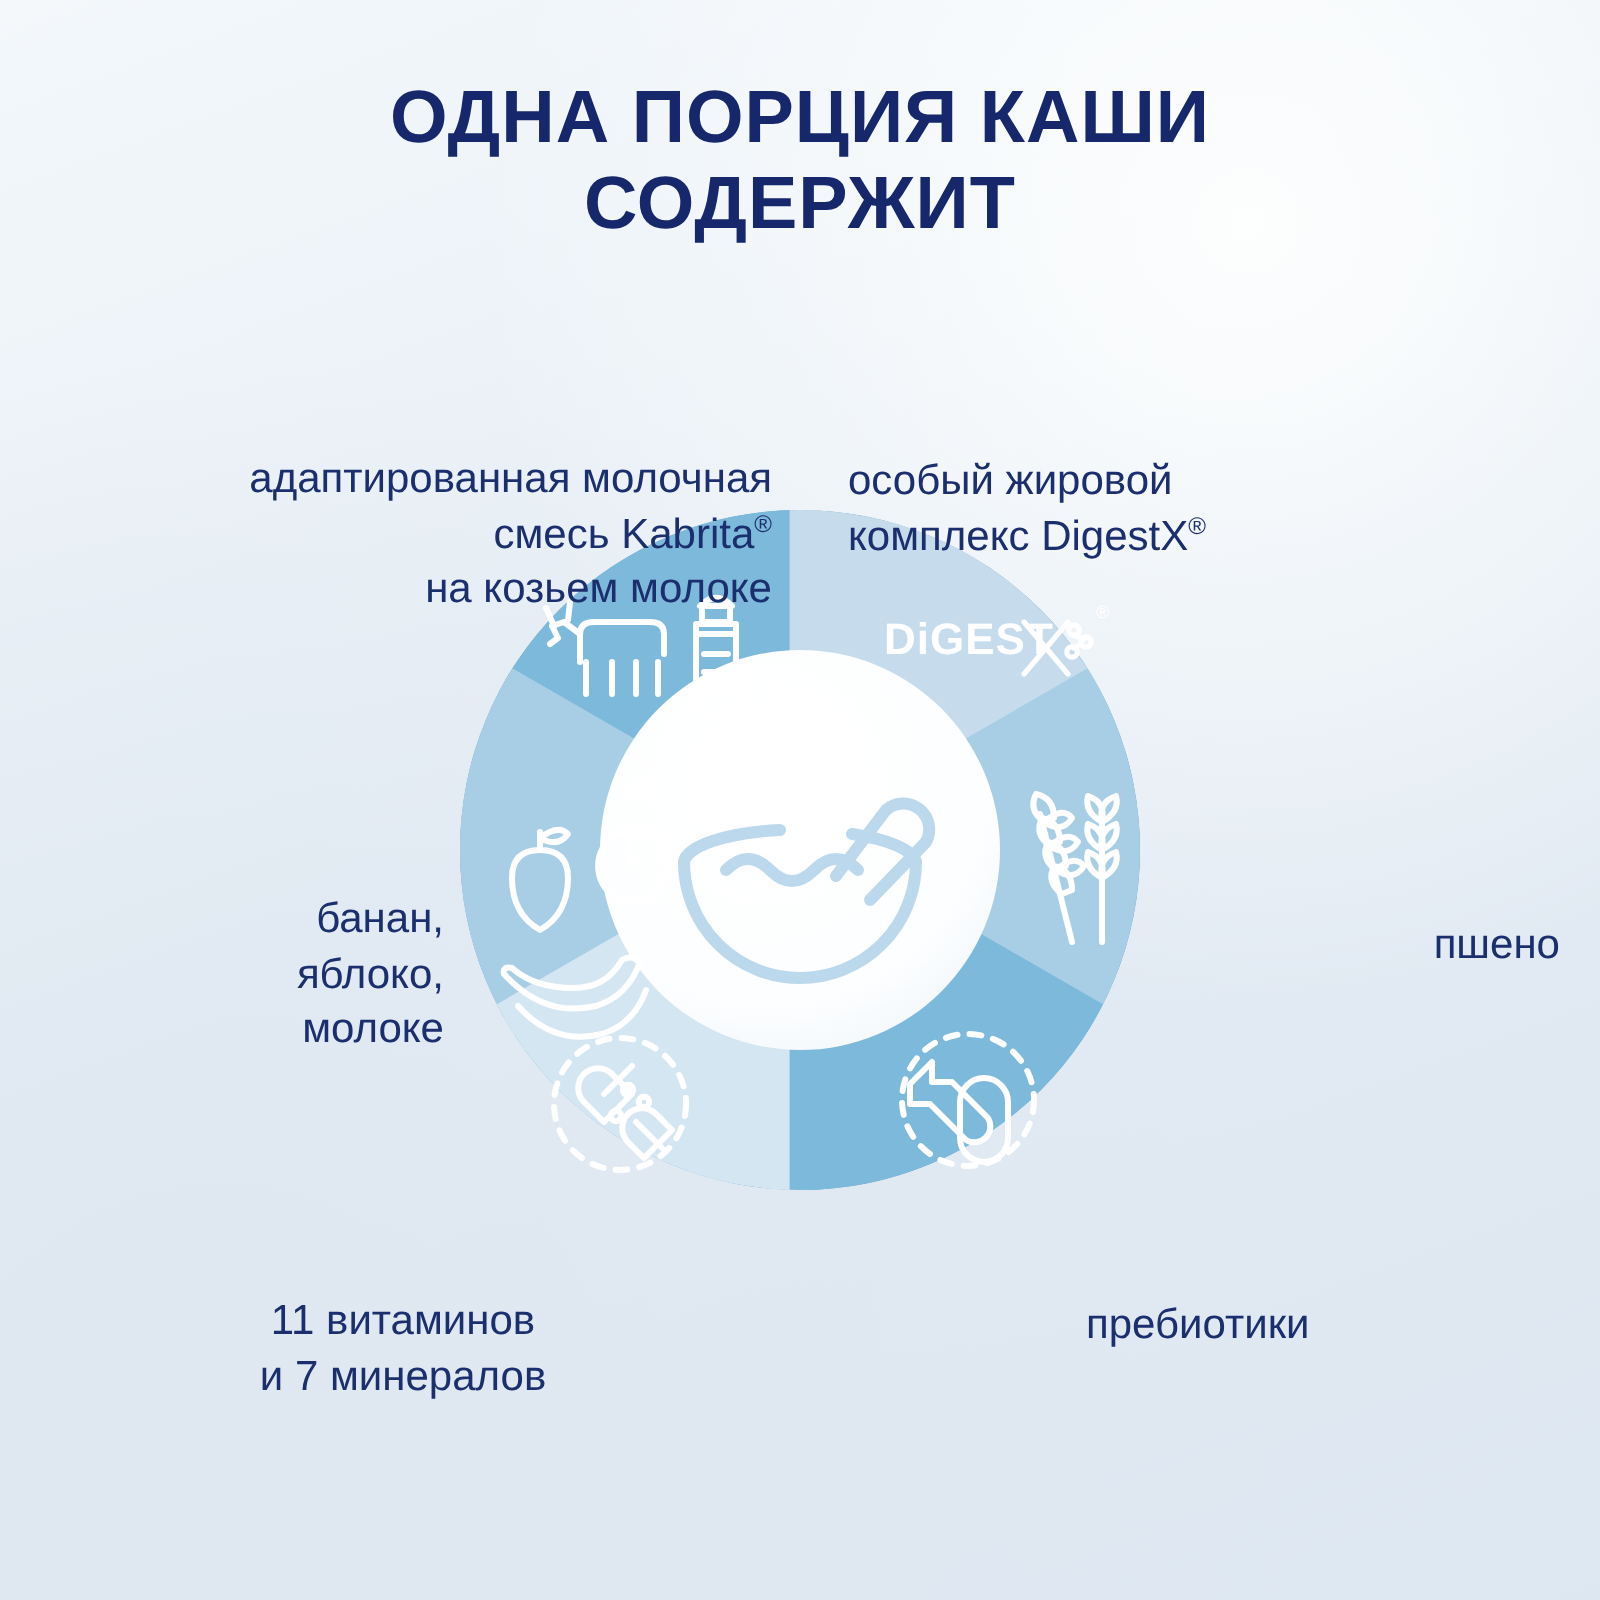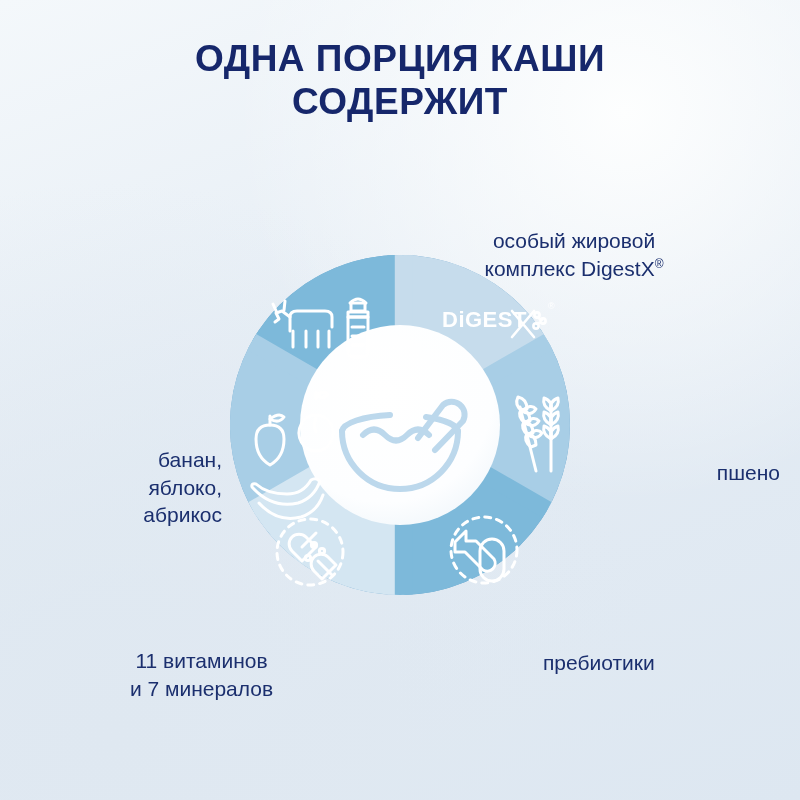--- a/index.html
+++ b/index.html
@@ -39,21 +39,21 @@
   
   .lbl{
     position:absolute;
     color:#1b2f6e;
     font-size:21px;
     line-height:1.3;
     white-space:pre-line;
   }
   .lbl .sup{font-size:12px;vertical-align:super;line-height:0;}
   .lbl-milk   {left:14px;  top:199px; width:372px; text-align:right;}
-  .lbl-digest {left:424px; top:200px; width:300px; text-align:center;}
+  .lbl-digest {left:424px; top:200px; width:300px; text-align:left;}
   .lbl-fruit  {left:32px;  top:419px; width:190px; text-align:right;}
   .lbl-millet {left:600px; top:432px; width:180px; text-align:right;}
   .lbl-vit    {left:60px;  top:620px; width:283px; text-align:center;}
   .lbl-preb   {left:508px; top:622px; width:230px; text-align:left;margin-left:35px;}
 </style>
 </head>
 <body>
 
 <div id="poster">
 
@@ -188,30 +188,35 @@
       </g>
 
       <g fill="none" stroke="#ffffff" stroke-width="3" stroke-linecap="round" stroke-linejoin="round">
         <circle cx="254" cy="295" r="33" stroke-dasharray="6 6"></circle>
         <path d="M232,274 l0,10 l10,0 l18,18 a8,8 0 0,1 -11,11 l-18,-18 l-10,0 l0,-10 z" transform="translate(4,2)"></path>
         <path d="M262,284 a12,12 0 0,1 12,12 l0,18 a12,12 0 0,1 -24,0 l0,-18 a12,12 0 0,1 12,-12 z"></path>
       </g>
     </svg>
   </div>
 
+  <div class="lbl lbl-milk">
+    <span>адаптированная молочная
+смесь Kabrita</span><span class="sup">®</span><span>
+на козьем молоке</span>
+  </div>
 
   <div class="lbl lbl-digest">
     <span>особый жировой
 комплекс DigestX</span><span class="sup">®</span>
   </div>
 
   <div class="lbl lbl-fruit">
     <span>банан,
 яблоко,
-абрикос</span>
+молоке</span>
   </div>
 
   <div class="lbl lbl-millet">
     <span>пшено</span>
   </div>
 
   <div class="lbl lbl-vit">
     <span>11 витаминов
 и 7 минералов</span>
   </div>

